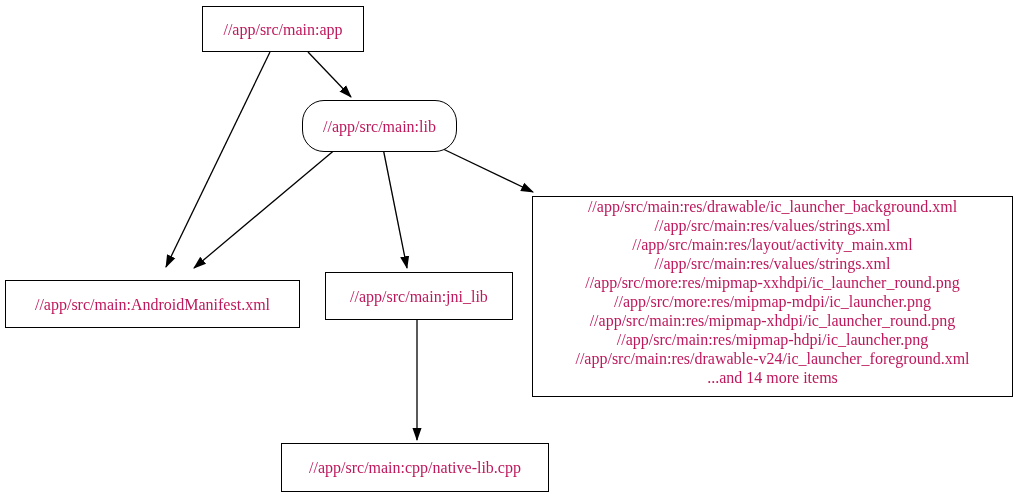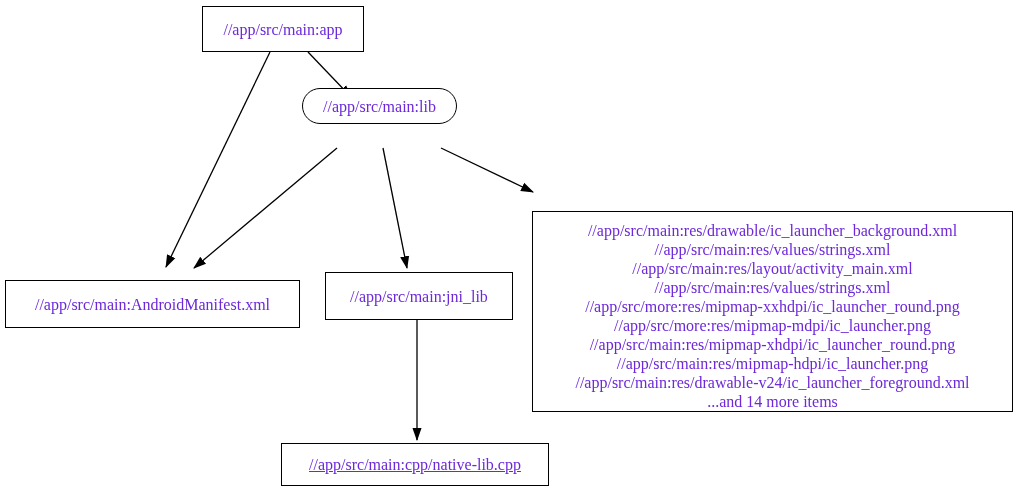--- a/index.html
+++ b/index.html
@@ -24,40 +24,39 @@
   }
   .edges line {
     stroke: #000000;
     stroke-width: 1.3;
   }
   .node {
     position: absolute;
     box-sizing: border-box;
     border: 1px solid #000000;
     background: #ffffff;
-    color: #6d28d9;
+    color: #be185d;
     display: flex;
     align-items: center;
     justify-content: center;
     text-align: center;
     font-size: 16px;
     line-height: 19px;
     white-space: nowrap;
   }
   .node.multi {
     flex-direction: column;
-    justify-content: flex-end;
-    margin-top: 15px;
+    justify-content: flex-start;
   }
   #n-app     { left: 202px; top: 6px;   width: 162px; height: 46px; }
-  #n-lib     { left: 302px; top: 88px; width: 155px; height: 36px; border-radius: 22px; }
+  #n-lib     { left: 302px; top: 100px; width: 155px; height: 52px; border-radius: 22px; }
   #n-manifest{ left: 5px;   top: 280px; width: 295px; height: 48px; }
   #n-jni     { left: 325px; top: 272px; width: 188px; height: 48px; }
   #n-res     { left: 532px; top: 196px; width: 481px; height: 201px; }
-  #n-native  { left: 281px; top: 443px; width: 268px; height: 43px; text-decoration: underline; }
+  #n-native  { left: 281px; top: 443px; width: 268px; height: 49px; }
 </style>
 </head>
 <body>
 
 <div class="canvas">
 
   <svg class="edges" viewBox="0 0 1018 496" xmlns="http://www.w3.org/2000/svg">
     <defs>
       <marker id="arrow" viewBox="0 0 12 10" refX="11" refY="5" markerWidth="13" markerHeight="11" orient="auto" markerUnits="userSpaceOnUse">
         <path d="M0,0.8 L12,5 L0,9.2 Z" fill="#000000"></path>

